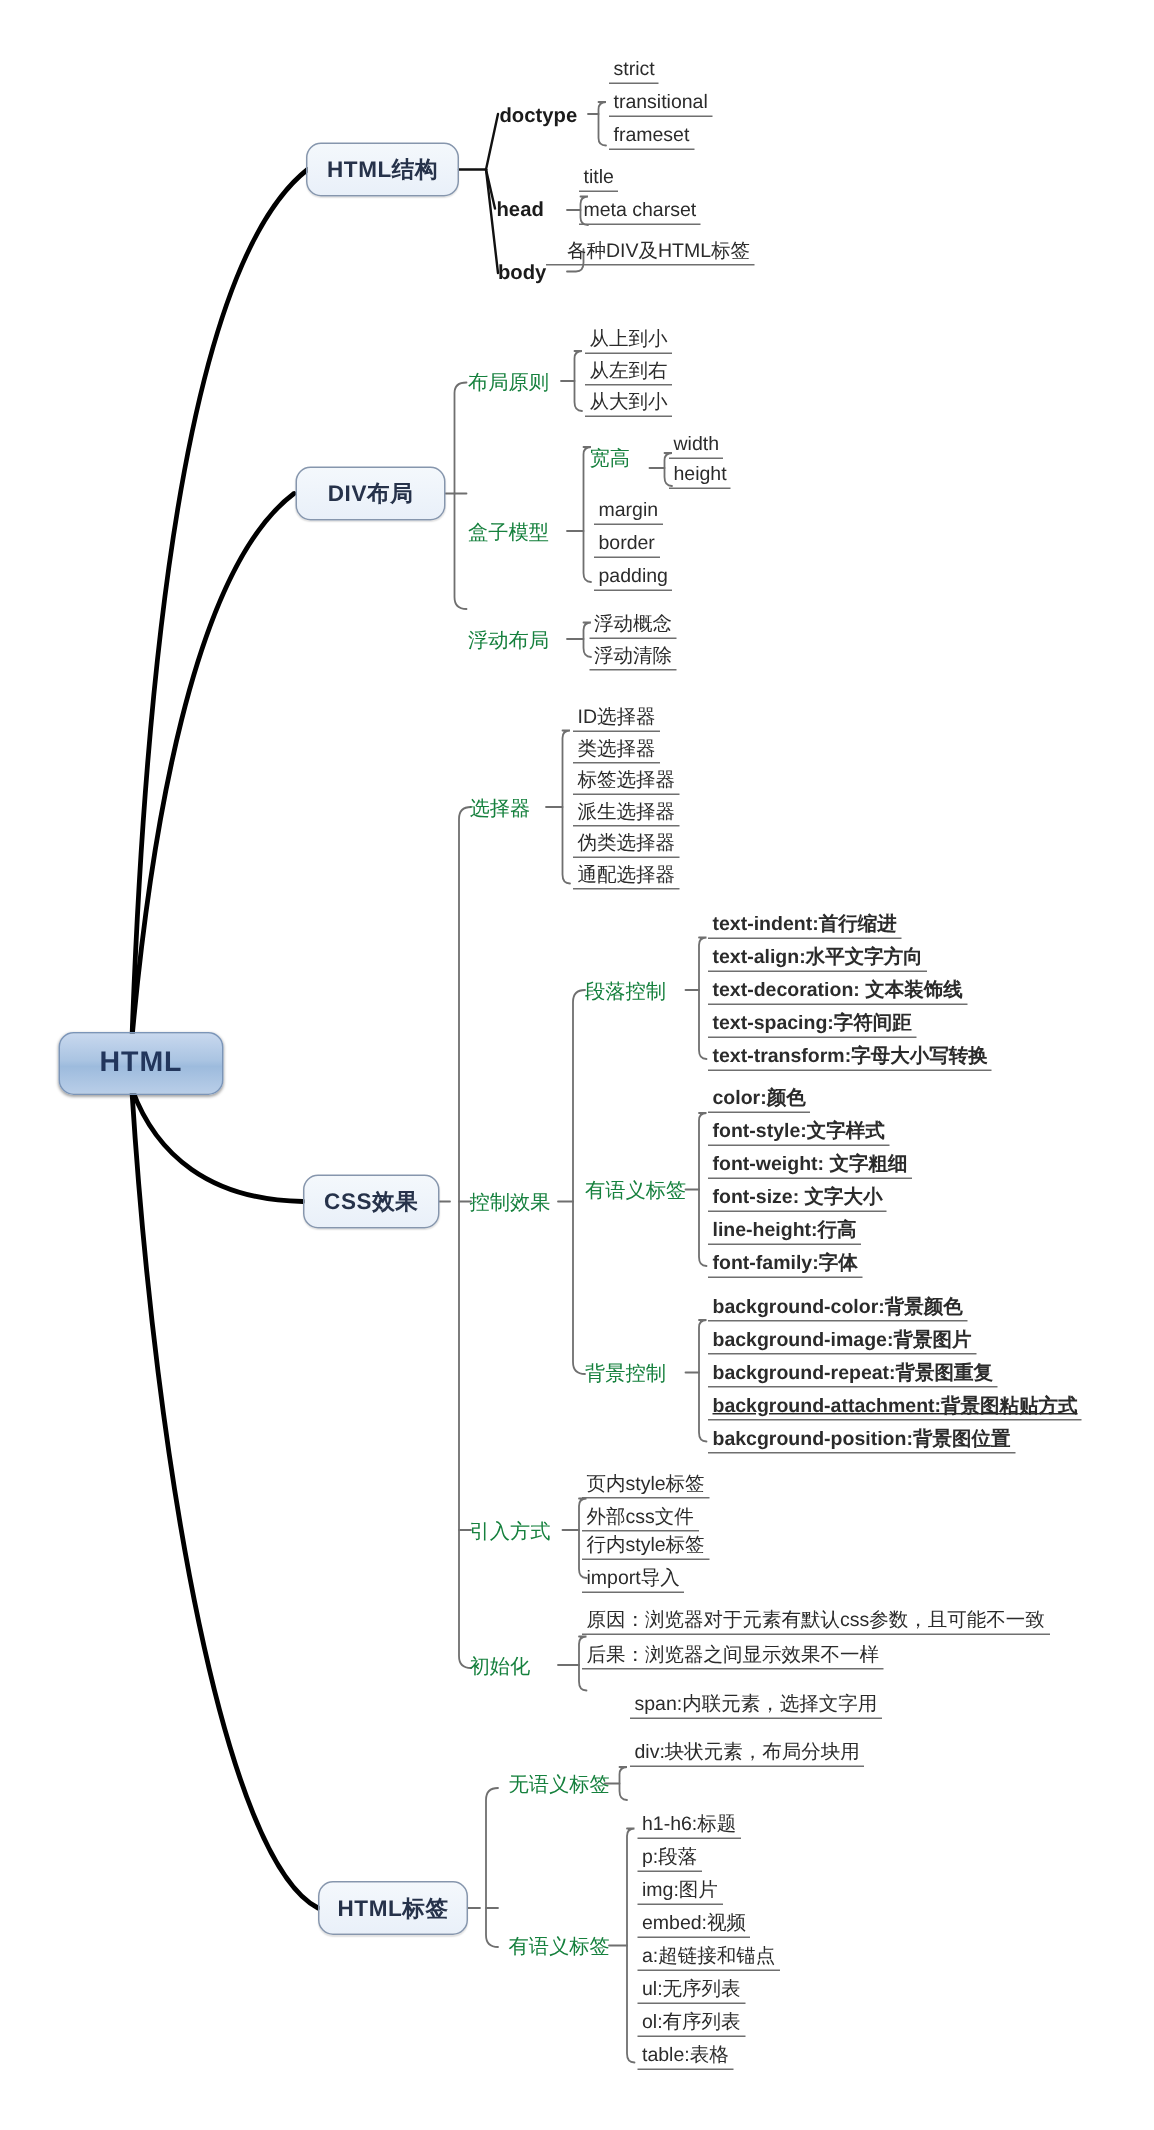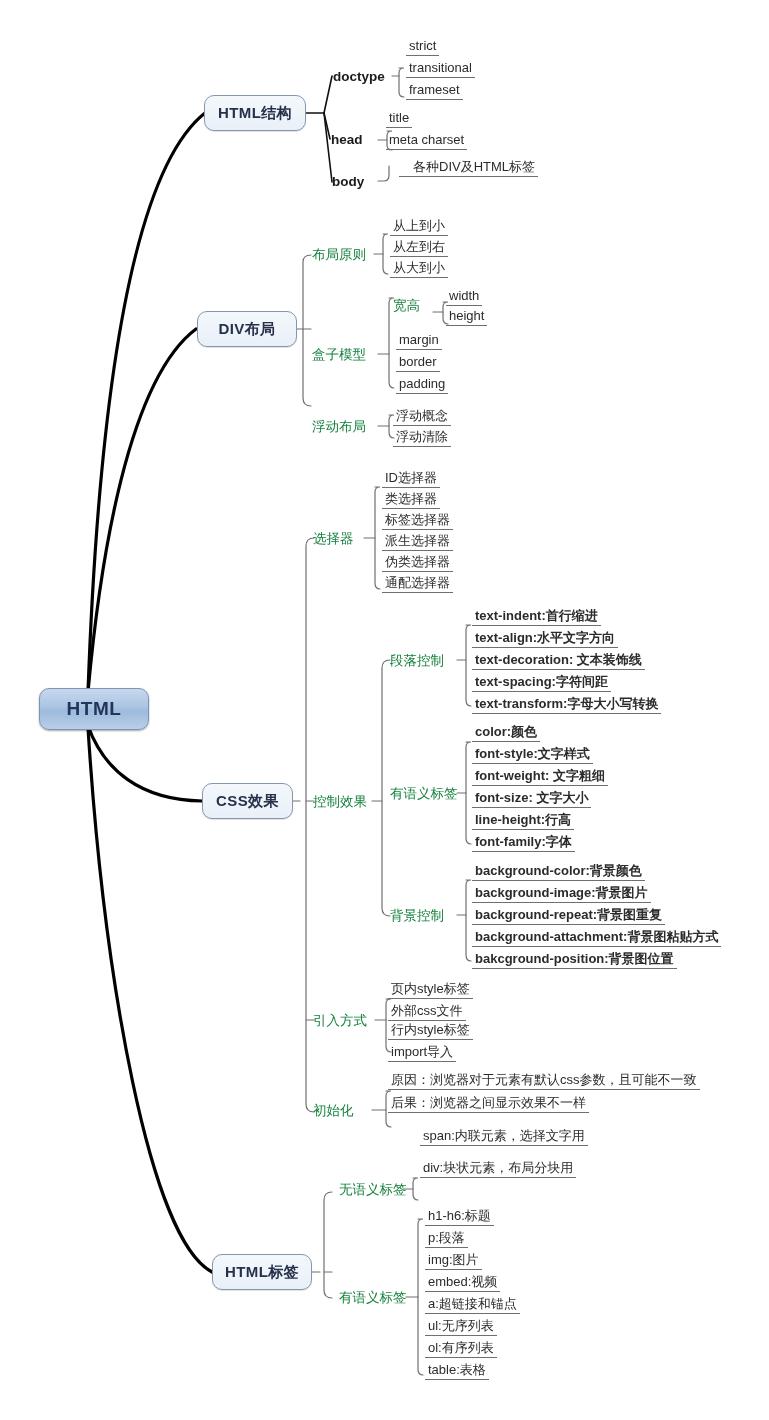--- a/index.html
+++ b/index.html
@@ -200,21 +200,21 @@
   <div class="lbl lbl-bold" style="left:331px; top:132px;">head</div>
   <div class="lbl lbl-bold" style="left:332px; top:174px;">body</div>
 
   <div class="leaf" style="left:406px; top:38px;">strict</div>
   <div class="leaf" style="left:406px; top:60px;">transitional</div>
   <div class="leaf" style="left:406px; top:82px;">frameset</div>
 
   <div class="leaf" style="left:386px; top:110px;">title</div>
   <div class="leaf" style="left:386px; top:132px;">meta charset</div>
 
-  <div class="leaf" style="left:399px; top:159px;padding-left:14px;">各种DIV及HTML标签</div>
+  <div class="leaf" style="left:364px; top:159px;padding-left:14px;">各种DIV及HTML标签</div>
 
   <div class="lbl lbl-b" style="left:312px; top:247px;">布局原则</div>
   <div class="lbl lbl-b" style="left:312px; top:347px;">盒子模型</div>
   <div class="lbl lbl-b" style="left:312px; top:419px;">浮动布局</div>
 
   <div class="leaf" style="left:390px; top:218px;">从上到小</div>
   <div class="leaf" style="left:390px; top:239px;">从左到右</div>
   <div class="leaf" style="left:390px; top:260px;">从大到小</div>
 
   <div class="lbl lbl-b" style="left:393px; top:298px;">宽高</div>
@@ -252,21 +252,21 @@
   <div class="leaf mono-en" style="left:472px; top:746px;">font-style:文字样式</div>
   <div class="leaf mono-en" style="left:472px; top:768px;">font-weight: 文字粗细</div>
   <div class="leaf mono-en" style="left:472px; top:790px;">font-size: 文字大小</div>
   <div class="leaf mono-en" style="left:472px; top:812px;">line-height:行高</div>
   <div class="leaf mono-en" style="left:472px; top:834px;">font-family:字体</div>
 
   <div class="lbl lbl-b" style="left:390px; top:908px;">背景控制</div>
   <div class="leaf mono-en" style="left:472px; top:863px;">background-color:背景颜色</div>
   <div class="leaf mono-en" style="left:472px; top:885px;">background-image:背景图片</div>
   <div class="leaf mono-en" style="left:472px; top:907px;">background-repeat:背景图重复</div>
-  <div class="leaf mono-en" style="left:472px; top:929px;">background-attachment:背景图粘贴方式</div>
+  <div class="leaf mono-en" style="left:472px; top:929px;text-decoration:underline;">background-attachment:背景图粘贴方式</div>
   <div class="leaf mono-en" style="left:472px; top:951px;">bakcground-position:背景图位置</div>
 
   <div class="leaf" style="left:388px; top:981px;">页内style标签</div>
   <div class="leaf" style="left:388px; top:1003px;">外部css文件</div>
   <div class="leaf" style="left:388px; top:1022px;">行内style标签</div>
   <div class="leaf" style="left:388px; top:1044px;">import导入</div>
 
   <div class="leaf" style="left:388px; top:1072px;">原因：浏览器对于元素有默认css参数，且可能不一致</div>
   <div class="leaf" style="left:388px; top:1095px;">后果：浏览器之间显示效果不一样</div>
 

